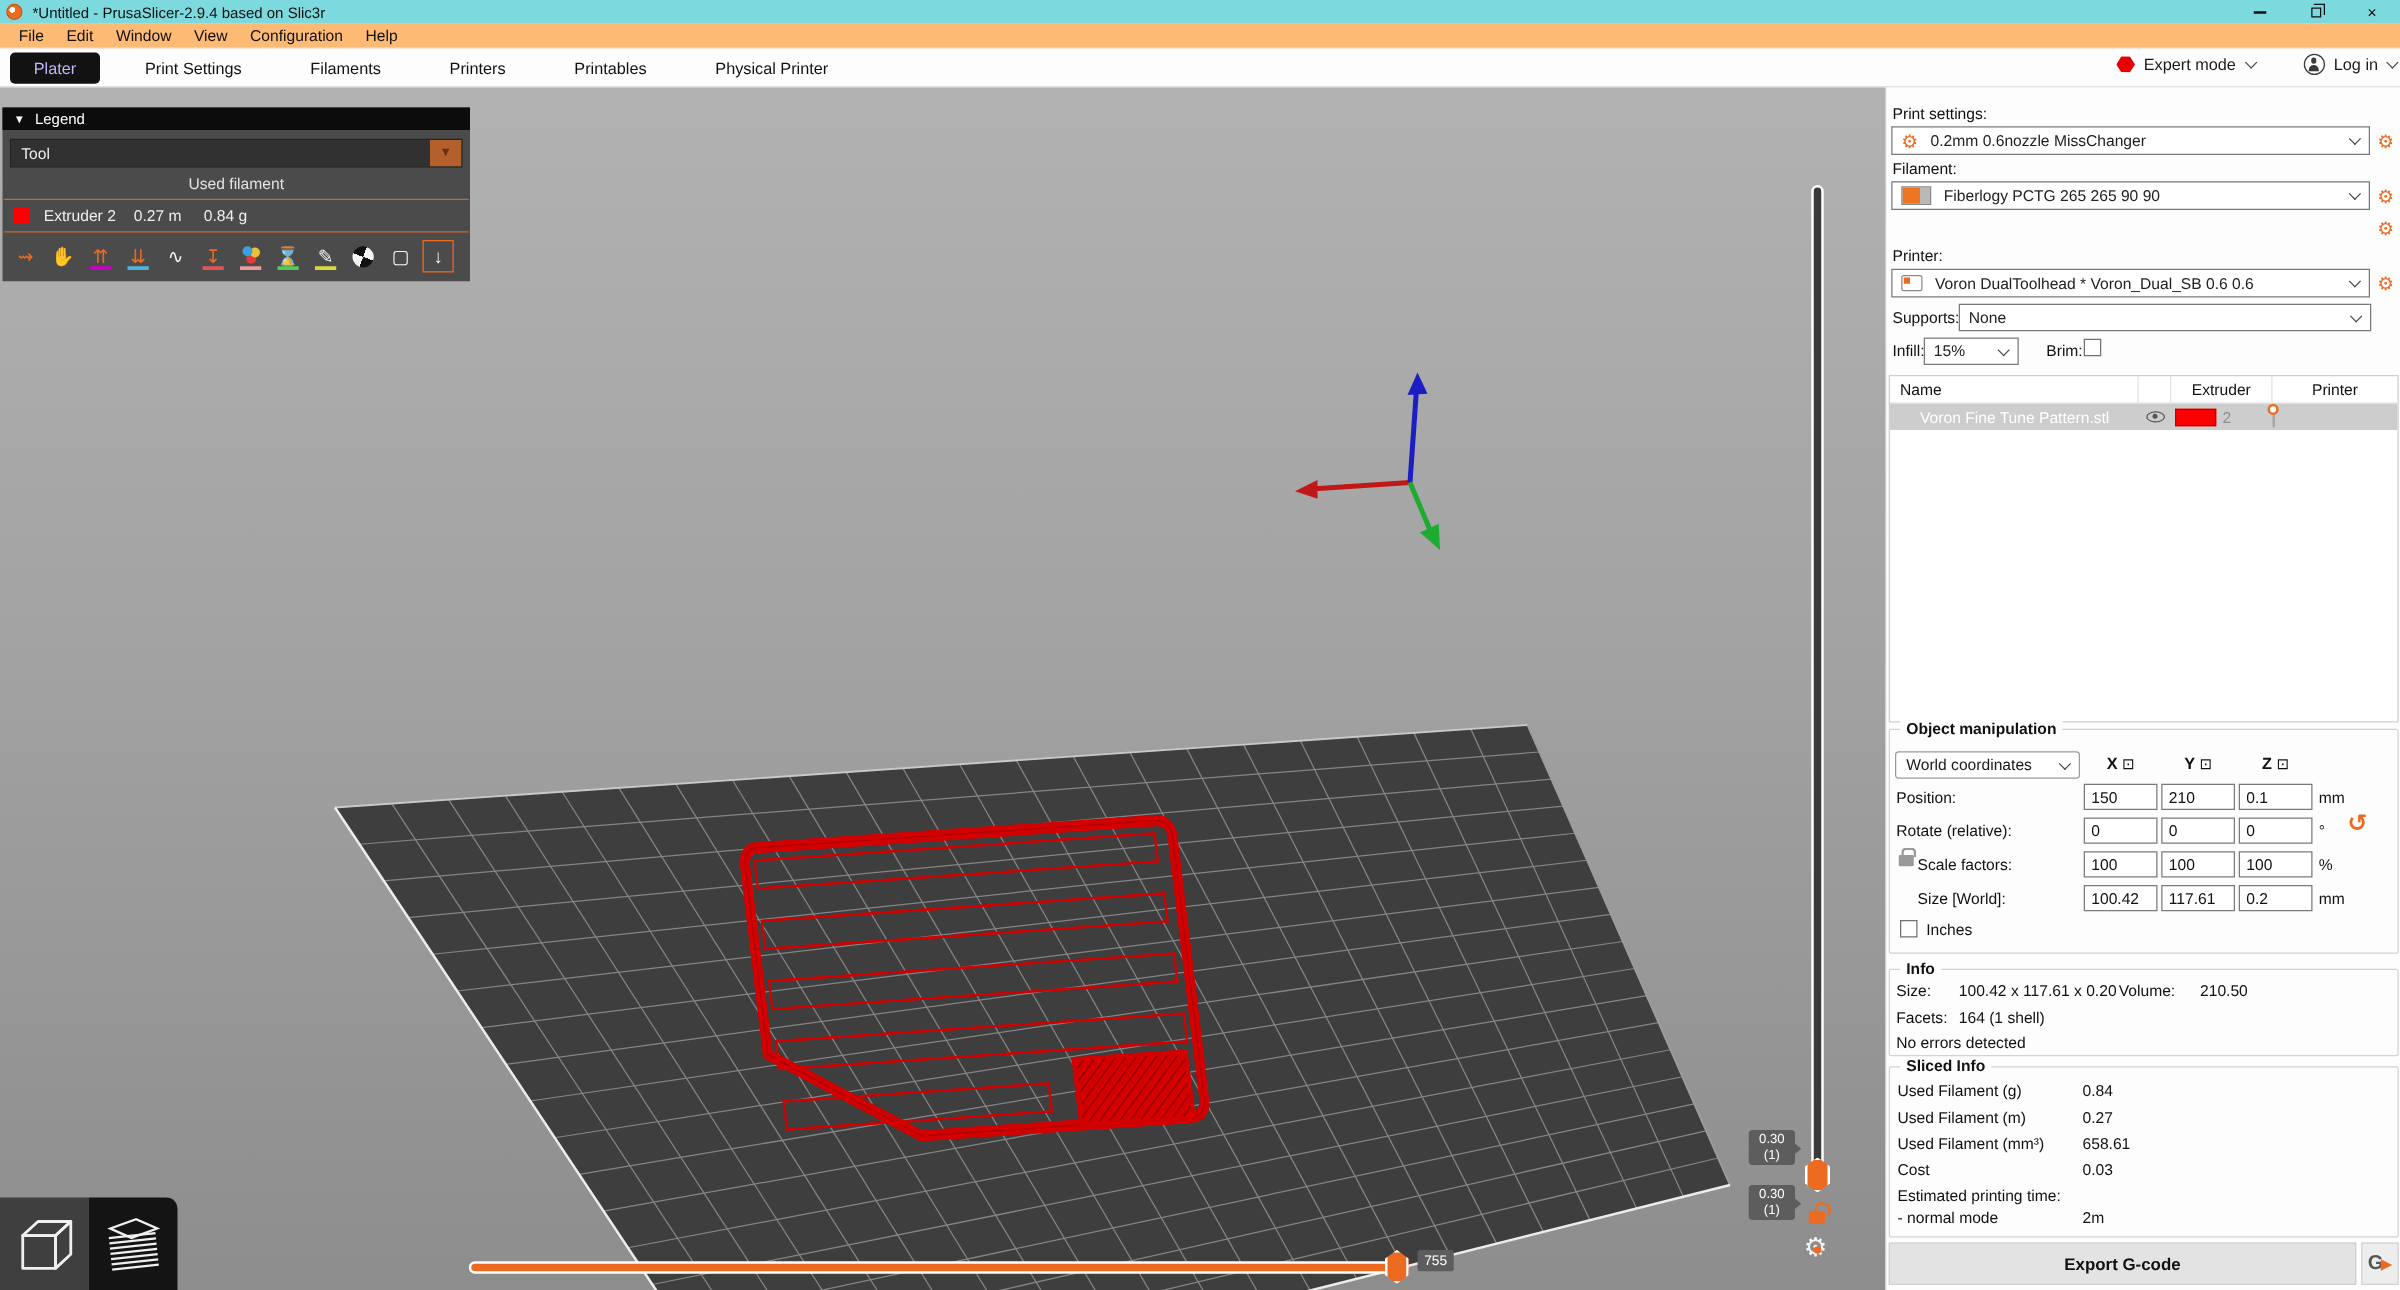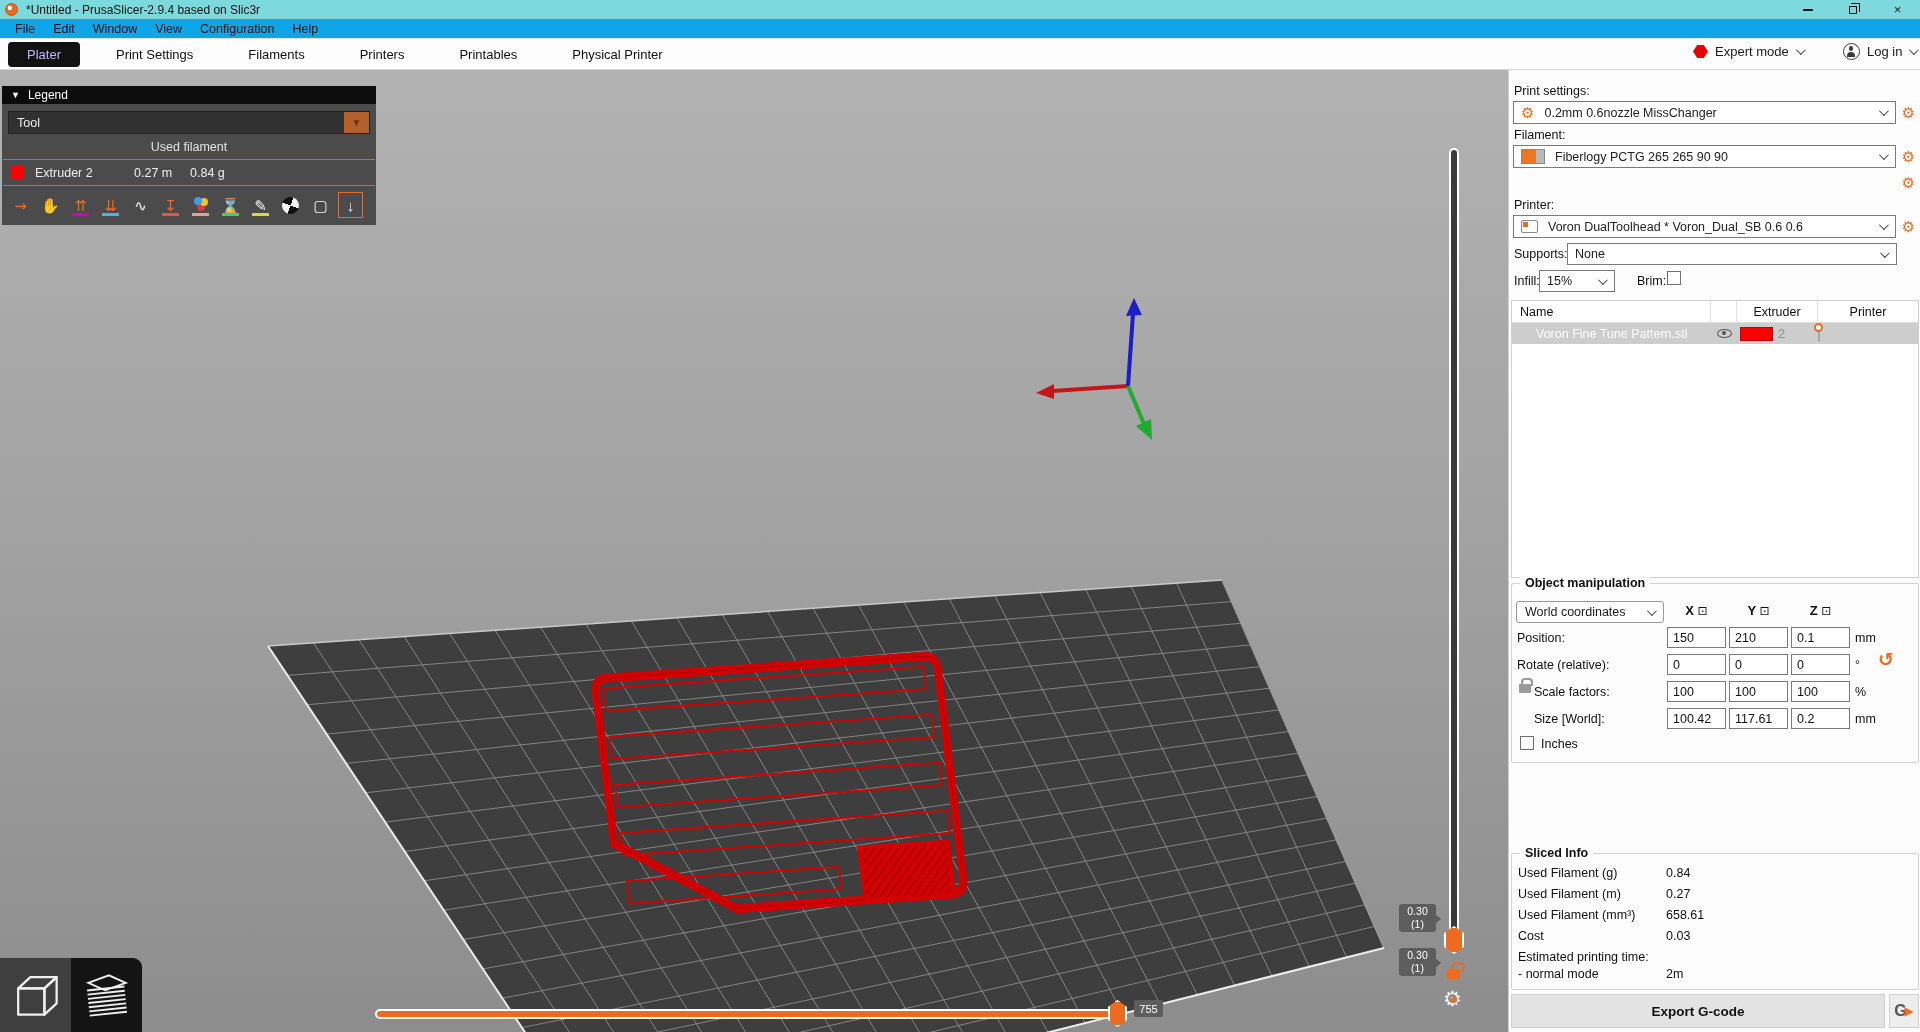--- a/index.html
+++ b/index.html
@@ -13,21 +13,21 @@
              background:radial-gradient(circle at 35% 35%, #fff 0 22%, #ED6B21 24% 100%); border:1px solid #c95310; }
   .wtitle { margin-left:8px; font-size:12px; color:#111; }
   .winbtns { margin-left:auto; display:flex; align-items:center; height:100%; }
   .winbtn { width:45px; height:19px; display:flex; align-items:center; justify-content:center; cursor:pointer; }
   .ico-min { width:10px; height:2px; background:#111; display:inline-block; }
   .ico-restore { width:8px; height:8px; border:1.4px solid #111; position:relative; display:inline-block; }
   .ico-restore::before { content:""; position:absolute; top:-3.4px; left:1.6px; width:8px; height:8px; border:1.4px solid #111; border-bottom:none; border-left:none; }
   .ico-close { font-size:13px; color:#111; line-height:1; }
 
   
-  .menubar { position:absolute; left:0; top:19px; width:1920px; height:20px; background:#0ea5e9; display:flex; align-items:center; padding-left:6px; border-bottom:1px solid #e4e4e4; }
+  .menubar { position:absolute; left:0; top:19px; width:1920px; height:20px; background:#fdba74; display:flex; align-items:center; padding-left:6px; border-bottom:1px solid #e4e4e4; }
   .menuitem { padding:0 9px; font-size:12.5px; color:#111; cursor:pointer; }
 
   
   .tabbar { position:absolute; left:0; top:39px; width:1920px; height:31px; background:#fdfdfd; border-bottom:1px solid #d7d7d7; display:flex; align-items:center; padding-left:8px; }
   .tab { padding:5px 19px; margin-right:17px; font-size:13px; color:#111; border-radius:4px; cursor:pointer; white-space:nowrap; }
   .tab.active { background:#121212; color:#c4b5fd; }
   .searchbox { position:absolute; left:1000px; top:4px; width:415px; height:23px; border:1px solid #8a8a8a; background:#fff; display:flex; align-items:center; }
   .searchbox input { flex:1; border:none; outline:none; font-size:12.5px; padding-left:6px; color:#444; font-family:inherit; background:transparent; }
   .searchbox input::placeholder { color:#9a9a9a; }
   .mag { width:11px; height:11px; border:2px solid #ED6B21; border-radius:50%; position:relative; margin-right:10px; flex:0 0 auto; }
@@ -50,21 +50,21 @@
   .legend-head { height:18px; background:#0c0c0c; color:#fff; font-size:12px; display:flex; align-items:center; padding-left:9px; gap:8px; }
   .legend-head .tri { font-size:9px; }
   .toolrow { margin:7px 6px 0 6px; height:23px; display:flex; border:1px solid #222; cursor:pointer; }
   .toolrow .val { flex:1; background:#313131; color:#eee; font-size:12.5px; display:flex; align-items:center; padding-left:8px; }
   .toolrow .dd { width:25px; background:#b3602c; color:#6e2f12; display:flex; align-items:center; justify-content:center; font-size:10px; }
   .usedhdr { text-align:center; color:#e2e2e2; font-size:12.5px; padding:6px 0 5px 0; }
   .lsep { height:1px; background:#c96a2c; margin:0 1px; }
   .extrow { display:flex; align-items:center; height:25px; color:#efefef; font-size:12.5px; gap:0; }
   .swatch { width:13px; height:13px; margin:0 11px 0 9px; }
   .extname { width:72px; }
-  .extlen { width:56px;margin-left:27px; }
+  .extlen { width:56px; }
   .iconsrow { display:flex; align-items:center; gap:5px; padding:6px 5px 7px 6px; }
   .tico { width:25px; height:26px; display:flex; flex-direction:column; align-items:center; justify-content:center; font-size:15px; line-height:1; cursor:pointer; position:relative; border:1.5px solid transparent; }
   .tico.sel { border-color:#ED6B21; }
   .tico .ul { position:absolute; bottom:1px; left:3px; right:3px; height:3px; }
   .c-or { color:#ED6B21; } .c-wh { color:#f2f2f2; }
   .u-mag { background:#c800c8; } .u-cyan { background:#4fb4dc; } .u-red { background:#e05555; }
   .u-pink { background:#e89b9b; } .u-grn { background:#4ecb5a; } .u-yel { background:#d9d93e; }
   .tricolor { width:8px; height:8px; border-radius:50%; background:#3b9fe0; box-shadow:6px 1px 0 #f2c12e, 3px 6px 0 #e03a3a; margin:-4px 0 4px -6px; }
   .checker { width:17px; height:17px; border-radius:50%; background:conic-gradient(#f5f5f5 0 90deg,#111 90deg 180deg,#f5f5f5 180deg 270deg,#111 270deg 360deg); transform:rotate(20deg); }
 
@@ -484,20 +484,30 @@
       <span class="mrow-label" style="left:22px; top:128px">Size [World]:</span>
       <input class="minput" style="left: 155px; top: 124px;" value="100.42">
       <input class="minput" style="left: 217px; top: 124px;" value="117.61">
       <input class="minput" style="left: 279px; top: 124px;" value="0.2">
       <span class="munit" style="top:128px">mm</span>
 
       <span class="checkbox" style="position:absolute; left:8px; top:152px"></span>
       <span class="mrow-label" style="left:29px; top:153px">Inches</span>
     </div>
 
+    <div class="groupbox gb-info">
+      <span class="gb-title">Info</span>
+      <span class="inforow" style="left:5px; top:10px">Size:</span>
+      <span class="inforow" style="left:55px; top:10px">100.42 x 117.61 x 0.20</span>
+      <span class="inforow" style="left:183px; top:10px">Volume:</span>
+      <span class="inforow" style="left:248px; top:10px">210.50</span>
+      <span class="inforow" style="left:5px; top:31px">Facets:</span>
+      <span class="inforow" style="left:55px; top:31px">164 (1 shell)</span>
+      <span class="inforow" style="left:5px; top:51px">No errors detected</span>
+    </div>
 
     <div class="groupbox gb-sliced">
       <span class="gb-title">Sliced Info</span>
       <div class="slicedrow" style="top:12px">
         <span class="sl">Used Filament (g)</span>
           <span>0.84</span>
       </div>
       <div class="slicedrow" style="top:33px">
         <span class="sl">Used Filament (m)</span>
           <span>0.27</span>

